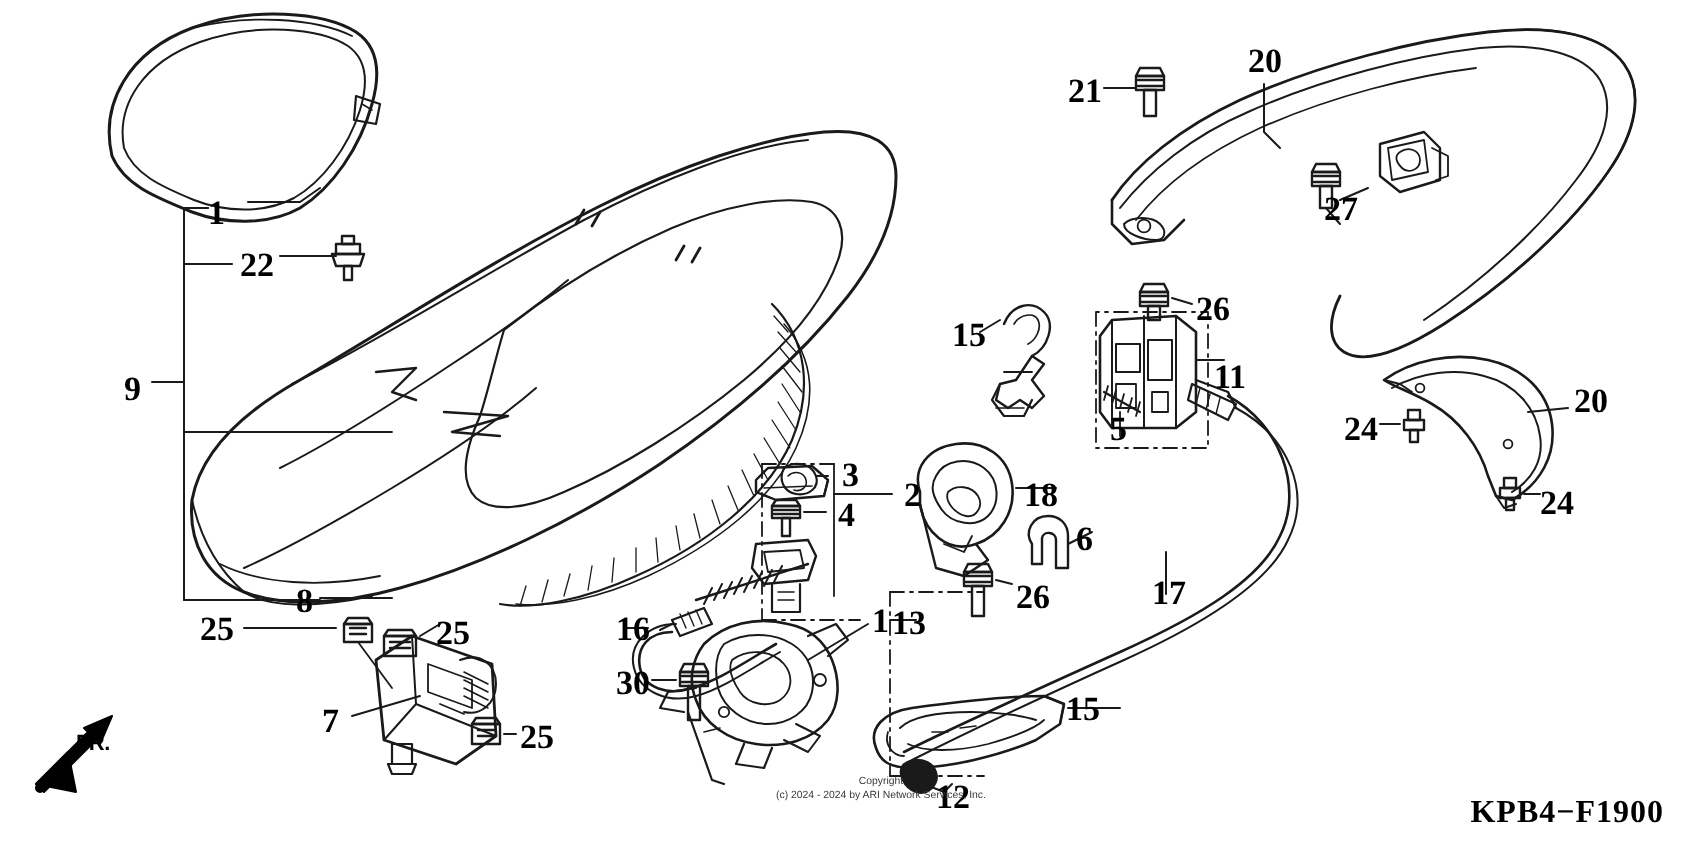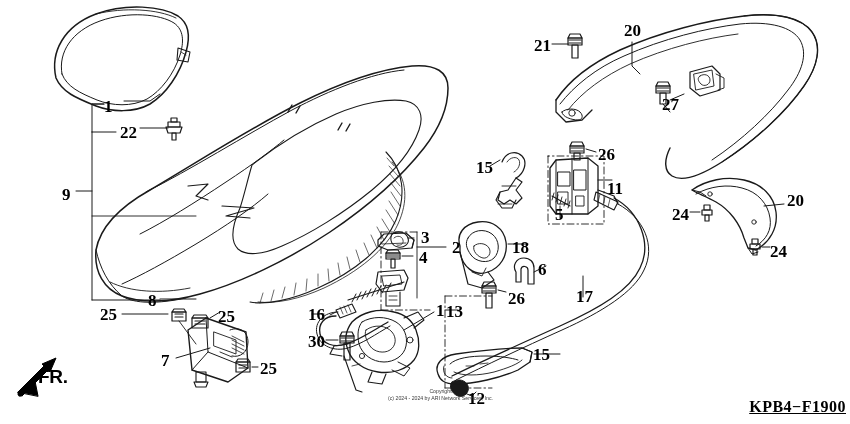--- a/index.html
+++ b/index.html
@@ -14,44 +14,43 @@
     font-family:"Liberation Serif", serif;
     font-weight:700;
     font-size:17px;
     color:#000;
     line-height:1;
     white-space:nowrap;
     user-select:none;
   }
   .partno{
     position:absolute;
-    right:4px;bottom:8px;
+    right:18px;bottom:8px;
     font-family:"Liberation Serif", serif;
     font-weight:700;
     font-size:16px;
     letter-spacing:.5px;
     color:#000;
-    text-decoration:underline;
   }
   .copyright{
     position:absolute;
     left:388px;top:388px;
     font-family:"Liberation Sans", sans-serif;
     font-size:5.2px;
     color:#3a3a3a;
     white-space:nowrap;
     line-height:1.25;
     text-align:center;
   }
   .frlabel{
     position:absolute;
     left:38px;top:366px;
     font-family:"Liberation Sans", sans-serif;
     font-weight:700;
-    font-size:19px;
+    font-size:11px;
     color:#000;
     letter-spacing:-.3px;
   }
 </style>
 </head>
 <body>
 
 <div id="sheet">
 
   <svg id="art" viewBox="0 0 850 424">

